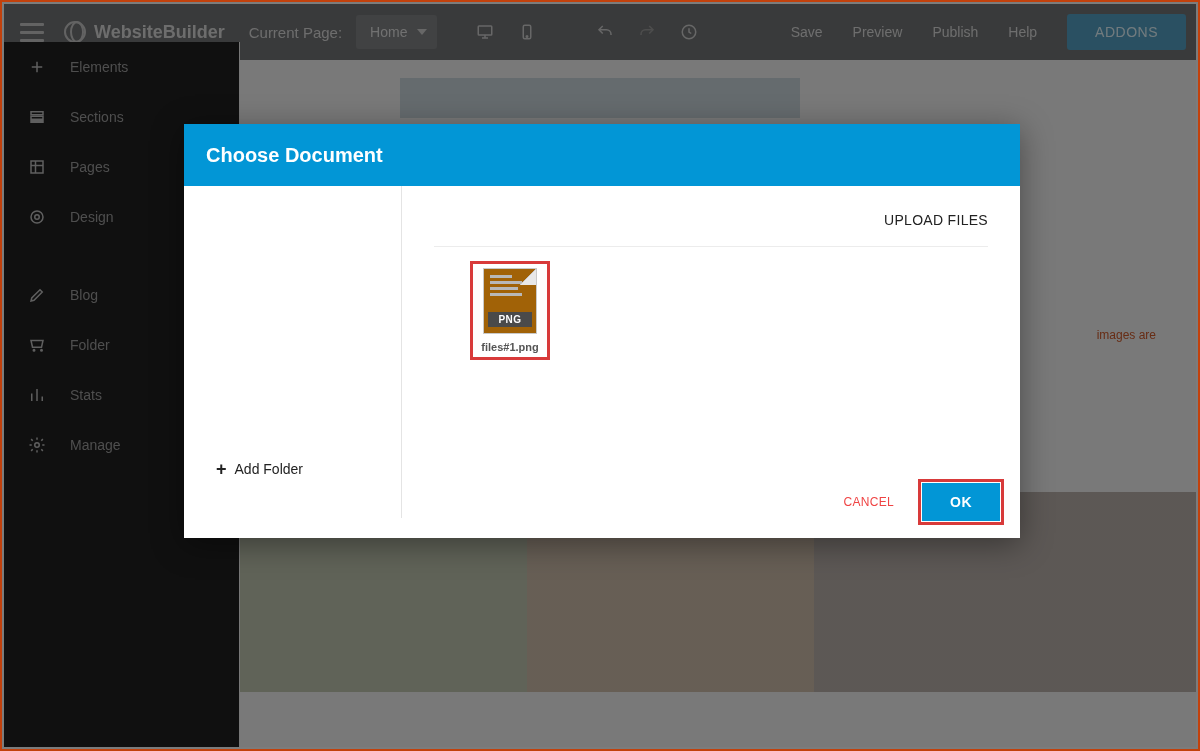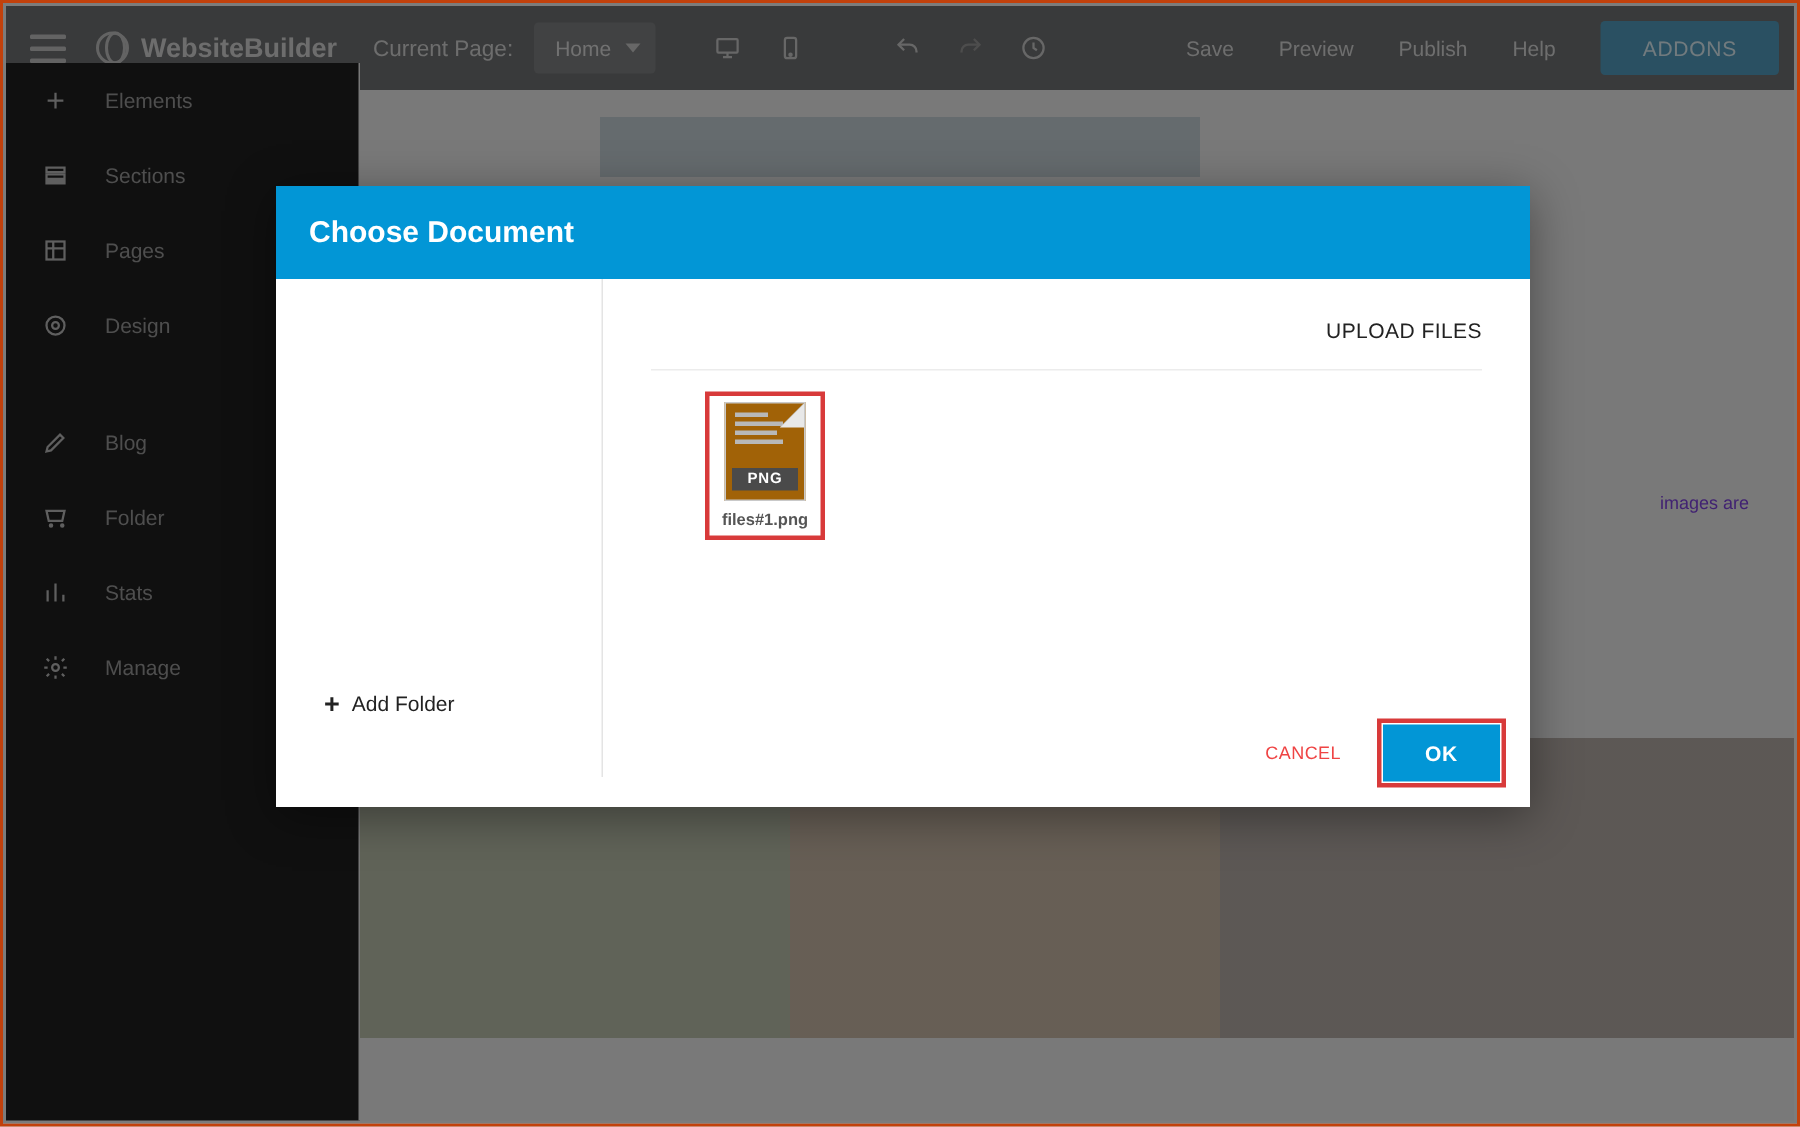--- a/index.html
+++ b/index.html
@@ -26,21 +26,21 @@
 
 .sidebar { position: absolute; top: 40px; left: 2px; width: 236px; bottom: 2px; background: #000000; border-right: 1px solid #e6e6e6; }
 .side-item { display: flex; align-items: center; height: 50px; padding: 0 22px; gap: 22px; color: #8a8a8a; font-size: 14px; cursor: pointer; }
 .side-item.sep { margin-top: 28px; }
 .s-icon { width: 22px; height: 22px; display: flex; align-items: center; justify-content: center; color: #b0b0b0; }
 
 
 .canvas { position: absolute; top: 58px; left: 238px; right: 2px; bottom: 2px; background: #e8e8e8; }
 .canvas .pale-strip { position: absolute; top: 18px; left: 160px; width: 400px; height: 40px; background: #7a9cb0; opacity: 0.4; }
 .canvas .img-strip { position: absolute; left: 0; right: 0; top: 432px; height: 200px; background: linear-gradient(90deg, #7a8a5a 0 30%, #9a754a 30% 60%, #6b5a4a 60% 100%); opacity: 0.5; }
-.canvas .note { position: absolute; top: 268px; right: 30px; font-size: 12px; color: #6d28d9; }
+.canvas .note { position: absolute; top: 268px; right: 40px; font-size: 12px; color: #c2410c; }
 
 
 .dim { position: absolute; inset: 0; background: rgba(30,30,30,0.55); }
 
 
 .modal { position: absolute; top: 110px; left: 182px; width: 836px; height: 414px; background: #fff; box-shadow: 0 6px 30px rgba(0,0,0,0.4); display: flex; flex-direction: column; margin-top: 12px; }
 .modal-header { background: #0296d6; color: #fff; height: 62px; display: flex; align-items: center; padding: 0 22px; font-size: 20px; font-weight: 600; }
 .modal-body { flex: 1; display: flex; position: relative; }
 .modal-side { width: 218px; border-right: 1px solid #e4e4e4; padding: 18px 0; display: flex; flex-direction: column; margin: 0 0 20px 0; }
 .modal-side-item { padding: 12px 32px; color: #8f8f8f; font-size: 14px; cursor: pointer; }

